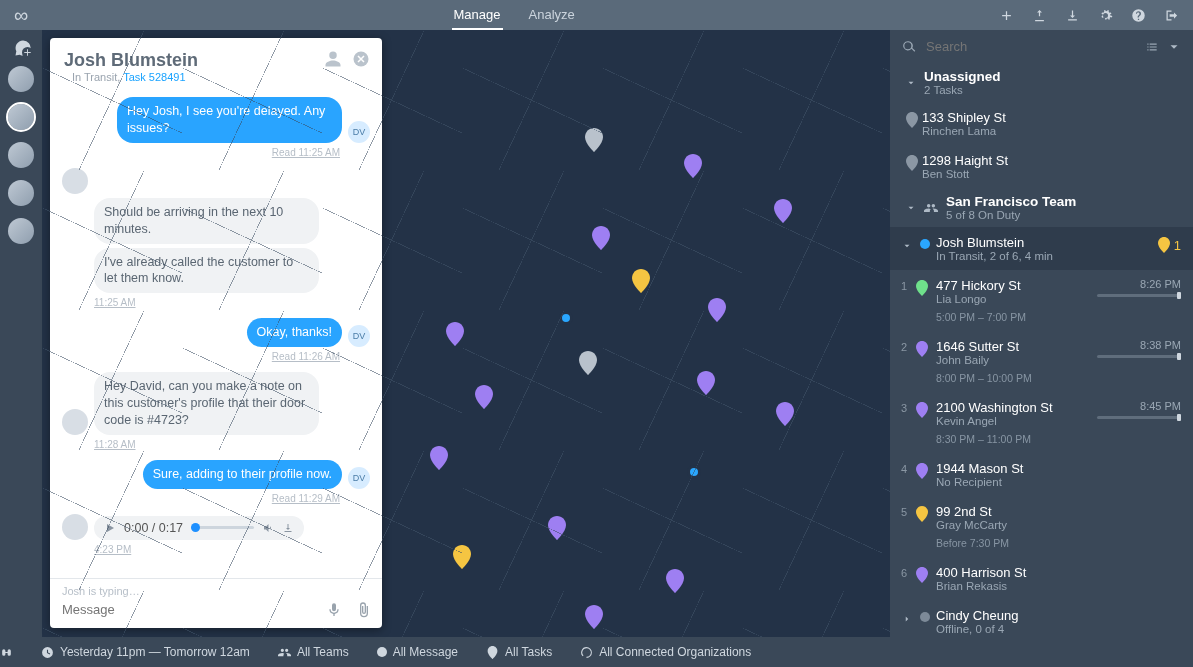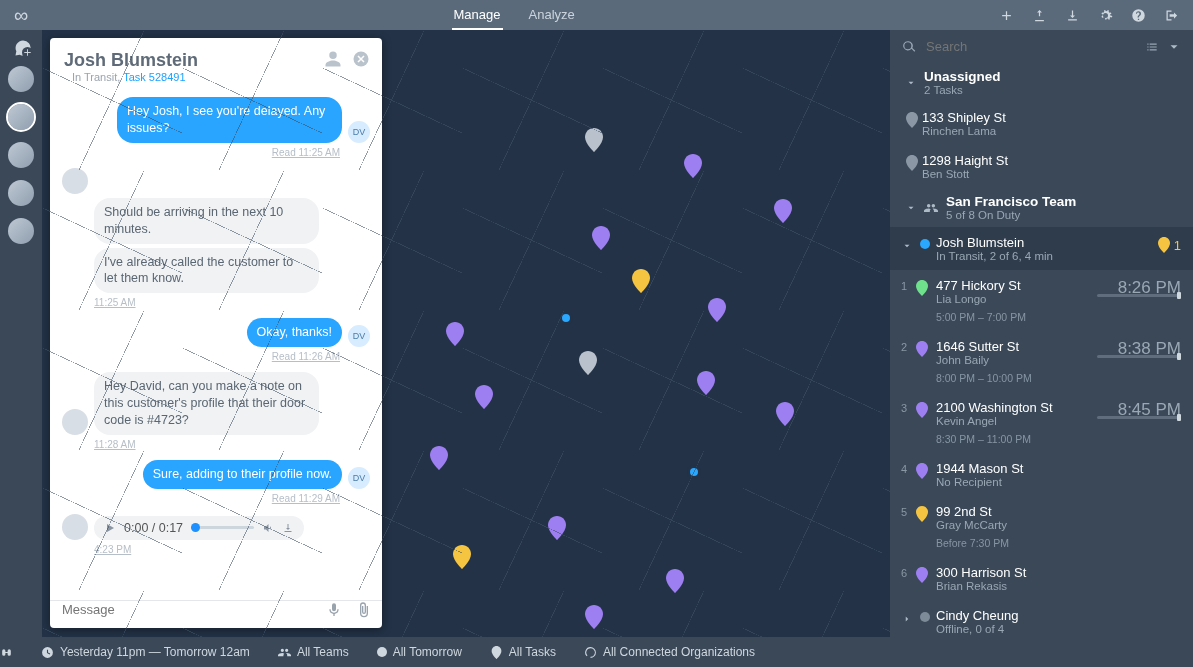--- a/index.html
+++ b/index.html
@@ -58,21 +58,21 @@
   .search input{ flex:1; background:transparent; border:none; outline:none; color:#cfd7df; font-size:13px;}
   .search svg{ width:14px; height:14px; fill:#9aa7b4;}
   .list{ flex:1; overflow:hidden; color:#d9e0e8;}
   .grp{ padding:6px 12px 6px 16px; display:flex; align-items:center; gap:8px;}
   .grp .chev{ width:10px; height:10px; fill:#aebac6; flex-shrink:0;}
   .grp .ttl{ font-weight:600; color:#fff; font-size:13.5px;}
   .grp .sub{ font-size:11.5px; color:#9aa7b4;}
   .task{ padding:8px 12px 8px 32px; position:relative;}
   .task .addr{ color:#fff; font-size:13px;}
   .task .who { color:#9aa7b4; font-size:11.5px;}
-  .task .time{ position:absolute; right:12px; top:8px; font-size:17px; color:#9aa7b4;}
+  .task .time{ position:absolute; right:12px; top:8px; font-size:11px; color:#9aa7b4;}
   .task .slot{ font-size:10.5px; color:#8795a3; margin-top:6px;}
   .task .bar { position:absolute; right:12px; top:24px; height:3px; width:84px; background:#5f6d7c; border-radius:2px;}
   .task .bar::after{content:""; position:absolute; right:0; top:-2px; width:4px; height:7px; background:#cfd7df; border-radius:1px;}
   .task.driver{ padding-left:32px;}
   .num { position:absolute; left:11px; top:10px; font-size:11px; color:#8a97a4;}
   .tpin{ position:absolute; left:26px; top:10px; width:12px; height:16px;}
   .selrow{ background:#2f3c4c;}
   .yellow{ color:#f5c542;}
   
   .status{ height:30px; background:#3a4858; display:flex; align-items:center; padding:0 0; gap:28px;
@@ -220,20 +220,21 @@
               </svg>
             <svg viewBox="0 0 24 24">
                 <path d="M11 4h2v8h3l-4 4-4-4h3zM5 18h14v2H5z"></path>
               </svg>
           </div>
         </div>
         <div class="meta" style="padding-left:32px">4:23 PM</div>
       </div>
 
       <footer>
+        <div class="typing">Josh is typing…</div>
         <div class="inputrow">
           <input placeholder="Message" style="">
           <svg viewBox="0 0 24 24">
               <path d="M12 14a3 3 0 003-3V5a3 3 0 00-6 0v6a3 3 0 003 3zm5-3a5 5 0 01-10 0H5a7 7 0 006 6.9V21h2v-3.1A7 7 0 0019 11z"></path>
             </svg>
           <svg viewBox="0 0 24 24">
               <path d="M16 6v11a4 4 0 01-8 0V5a2.5 2.5 0 015 0v10a1 1 0 01-2 0V6H9v9a3 3 0 006 0V5a4.5 4.5 0 00-9 0v12a6 6 0 0012 0V6z"></path>
             </svg>
         </div>
       </footer>
@@ -390,21 +391,21 @@
             </svg>
     <div class="addr">99 2nd St</div>
     <div class="who">Gray McCarty</div>
             <div class="slot">Before 7:30 PM</div>
           </div>
           <div class="task" style="padding-left: 46px;">
             <span class="num">6</span>
     <svg class="tpin">
               <use href="#pin" fill="#9e7ff2"></use>
             </svg>
-    <div class="addr">300 Harrison St</div>
+    <div class="addr">400 Harrison St</div>
     <div class="who">Brian Rekasis</div>
           </div>
         </div>
 
       <div class="task driver" style="padding-left:46px">
         <svg class="chev chev-side" style="position:absolute;left:12px;top:14px;width:10px;height:10px" viewBox="0 0 24 24">
             <path fill="#aebac6" d="M6 9l6 6 6-6z"></path>
           </svg>
         <div style="position:absolute;left:30px;top:12px;width:10px;height:10px;border-radius:50%;background:#7d8a98"></div>
         <div class="addr">Cindy Cheung</div>
@@ -427,21 +428,21 @@
       <span>Yesterday 11pm — Tomorrow 12am</span>
     </div>
   <div class="item">
       <svg viewBox="0 0 24 24">
         <path d="M16 11a3 3 0 100-6 3 3 0 000 6zm-8 0a3 3 0 100-6 3 3 0 000 6zm0 2c-2.7 0-8 1.3-8 4v2h10v-2c0-1 .5-2 1.6-2.8C10.4 13.4 9 13 8 13zm8 0c-.4 0-.8 0-1.3.1 1.4.9 2.3 2.1 2.3 3.9v2h7v-2c0-2.7-5.3-4-8-4z"></path>
       </svg>
       <span>All Teams</span>
     </div>
   <div class="item">
       <span style="width:10px;height:10px;border-radius:50%;background:#cfd7df"></span>
-      <span>All Tomorrow</span>
+      <span>All Message</span>
     </div>
   <div class="item">
       <svg width="11" height="14">
         <use href="#pin" fill="#cfd7df"></use>
       </svg>
       <span>All Tasks</span>
     </div>
   <div class="item">
       <svg viewBox="0 0 24 24">
         <path d="M12 2a10 10 0 00-7 17l1.4-1.4A8 8 0 1112 20v2a10 10 0 000-20z"></path>

